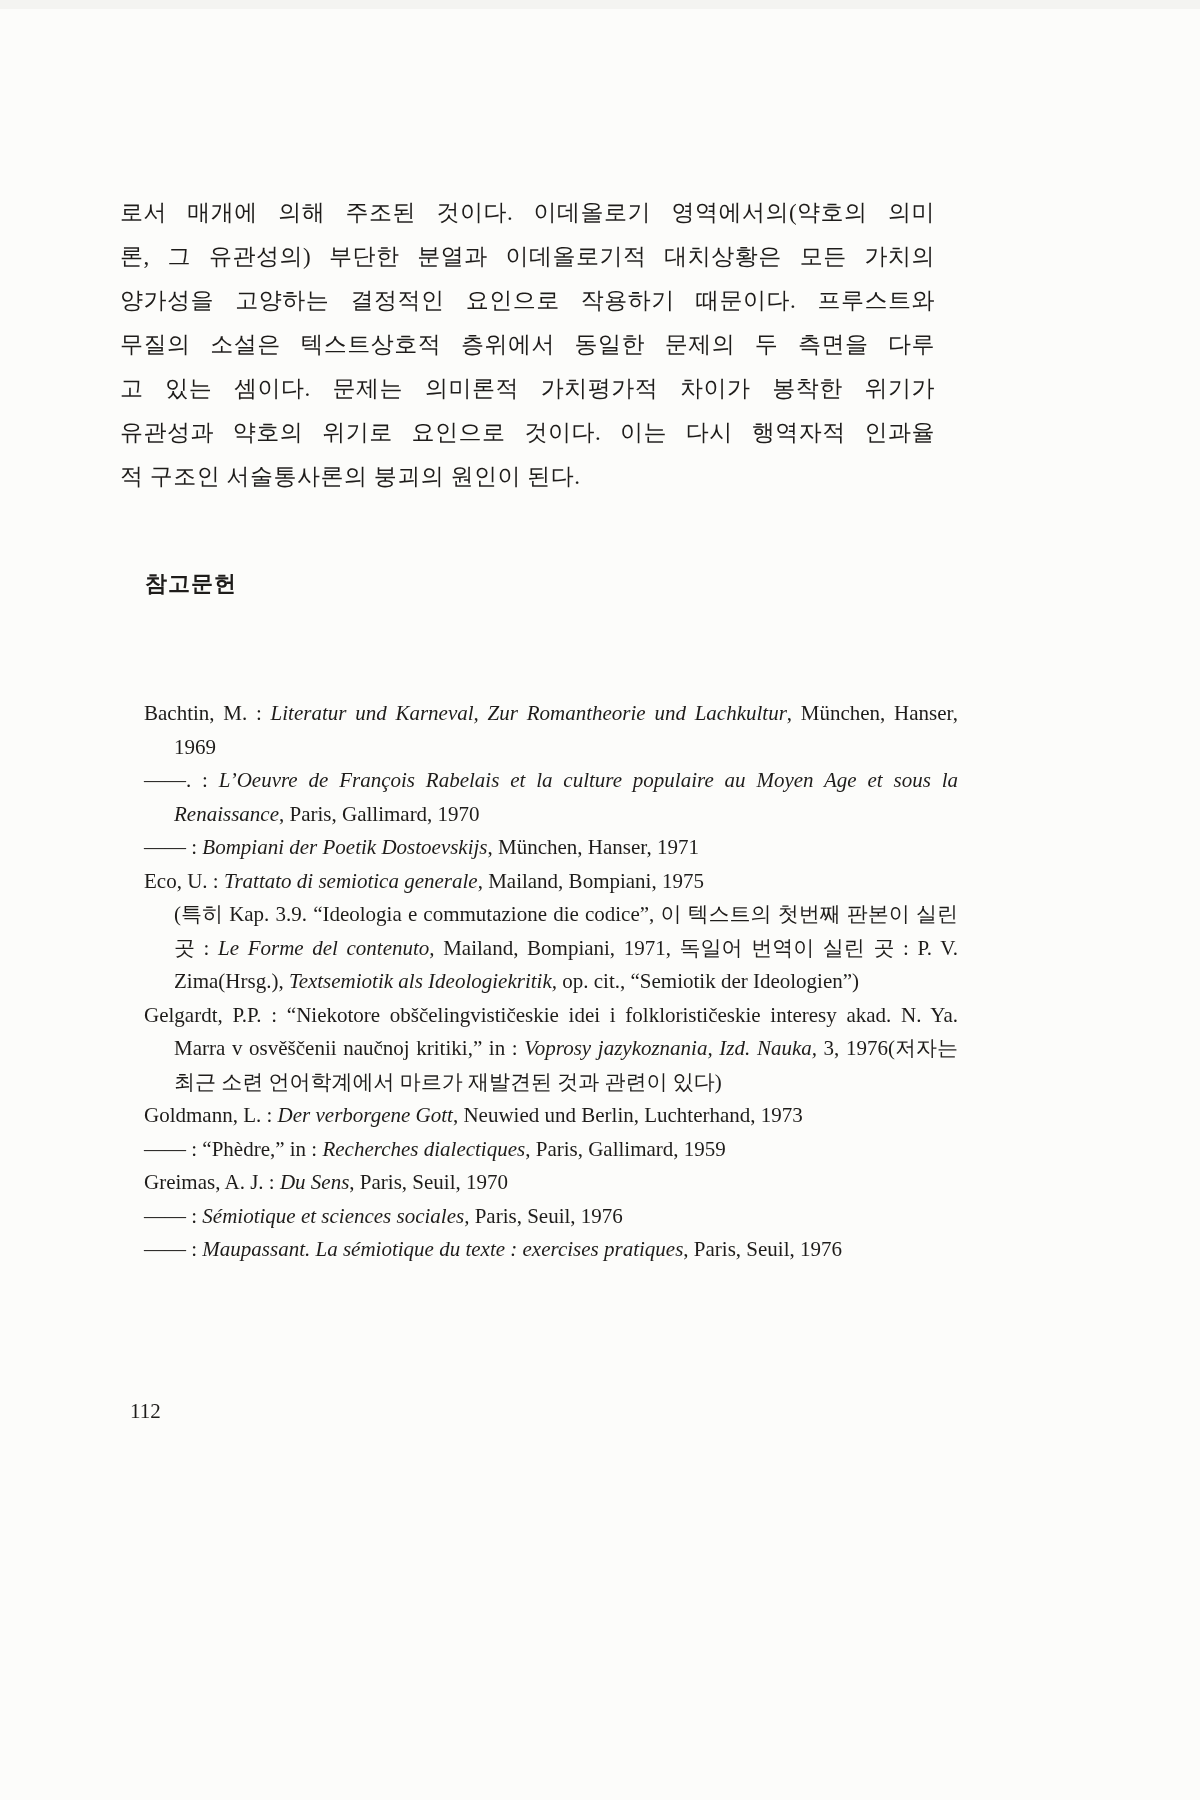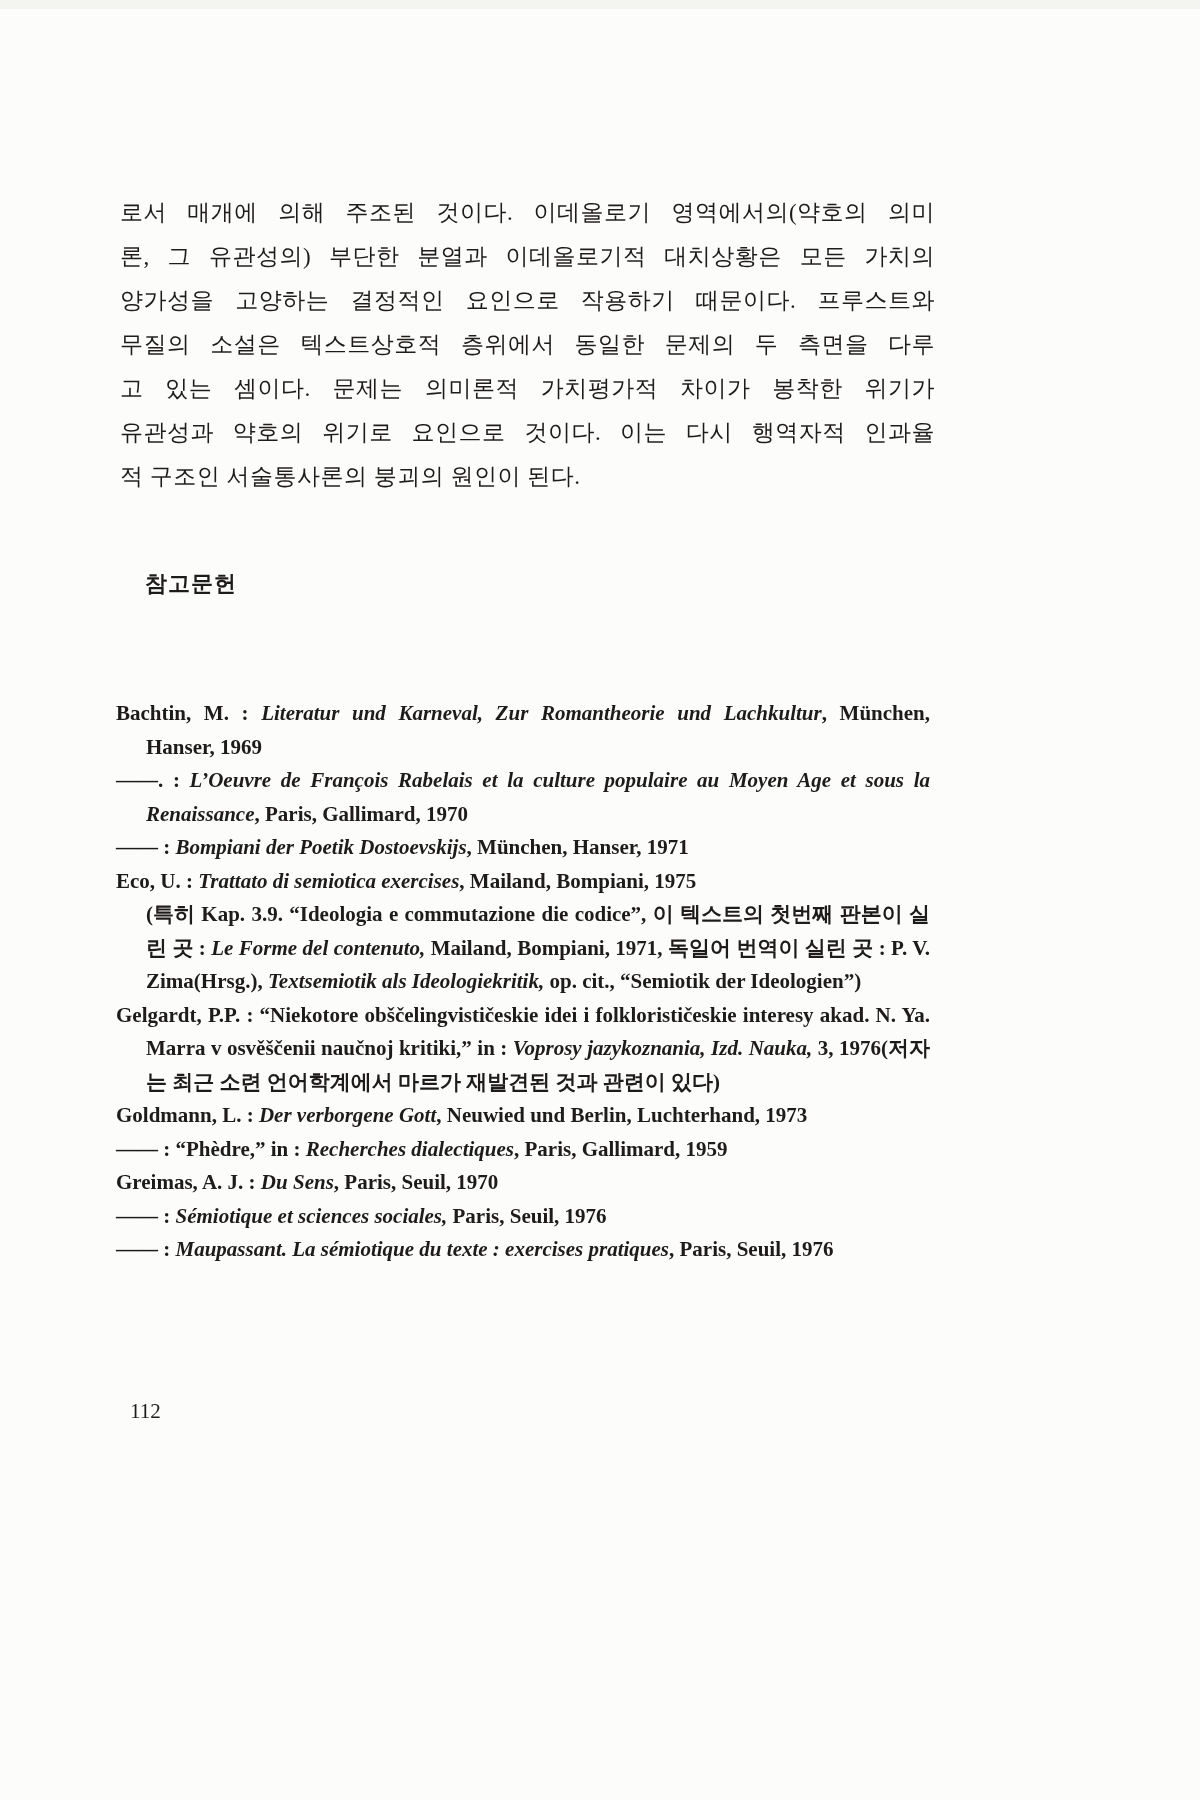--- a/index.html
+++ b/index.html
@@ -29,25 +29,24 @@
     position: absolute;
     top: 560px;
     left: 145px;
     font-size: 22px;
     font-weight: 700;
     letter-spacing: 1px;
   }
   .bib {
     position: absolute;
     top: 688px;
-    left: 116px;
+    left: 144px;
     width: 814px;
     font-size: 21px;
     line-height: 33.5px;
-    font-weight: bold;
   }
   .bib .entry {
     margin: 0;
     padding-left: 30px;
     text-indent: -30px;
     text-align: justify;
   }
   .bib .entry.cont {
     padding-left: 30px;
     text-indent: 0;
@@ -74,21 +73,21 @@
     <div class="line">유관성과 약호의 위기로 요인으로 것이다. 이는 다시 행역자적 인과율</div>
     <div class="line last">적 구조인 서술통사론의 붕괴의 원인이 된다.</div>
   </div>
 
   <h2 class="heading">참고문헌</h2>
 
   <div class="bib">
     <p class="entry"><span>Bachtin, M. : </span><span class="it">Literatur und Karneval, Zur Romantheorie und Lachkultur</span><span>, München, Hanser, 1969</span></p>
     <p class="entry"><span>——. : </span><span class="it">L’Oeuvre de François Rabelais et la culture populaire au Moyen Age et sous la Renaissance</span><span>, Paris, Gallimard, 1970</span></p>
     <p class="entry"><span>—— : </span><span class="it">Bompiani der Poetik Dostoevskijs</span><span>, München, Hanser, 1971</span></p>
-    <p class="entry"><span>Eco, U. : </span><span class="it">Trattato di semiotica exercises</span><span>, Mailand, Bompiani, 1975</span></p>
+    <p class="entry"><span>Eco, U. : </span><span class="it">Trattato di semiotica generale</span><span>, Mailand, Bompiani, 1975</span></p>
     <p class="entry cont"><span>(특히 Kap. 3.9. “Ideologia e commutazione die codice”, 이 텍스트의 첫번째 판본이 실린 곳 : </span><span class="it">Le Forme del contenuto,</span><span> Mailand, Bompiani, 1971, 독일어 번역이 실린 곳 : P. V. Zima(Hrsg.), </span><span class="it">Textsemiotik als Ideologiekritik,</span><span> op. cit., “Semiotik der Ideologien”)</span></p>
     <p class="entry"><span>Gelgardt, P.P. : “Niekotore obščelingvističeskie idei i folklorističeskie interesy akad. N. Ya. Marra v osvěščenii naučnoj kritiki,” in : </span><span class="it">Voprosy jazykoznania, Izd. Nauka,</span><span> 3, 1976(저자는 최근 소련 언어학계에서 마르가 재발견된 것과 관련이 있다)</span></p>
     <p class="entry"><span>Goldmann, L. : </span><span class="it">Der verborgene Gott</span><span>, Neuwied und Berlin, Luchterhand, 1973</span></p>
     <p class="entry"><span>—— : “Phèdre,” in : </span><span class="it">Recherches dialectiques</span><span>, Paris, Gallimard, 1959</span></p>
     <p class="entry"><span>Greimas, A. J. : </span><span class="it">Du Sens</span><span>, Paris, Seuil, 1970</span></p>
     <p class="entry"><span>—— : </span><span class="it">Sémiotique et sciences sociales,</span><span> Paris, Seuil, 1976</span></p>
     <p class="entry"><span>—— : </span><span class="it">Maupassant. La sémiotique du texte : exercises pratiques</span><span>, Paris, Seuil, 1976</span></p>
   </div>
 
   <div class="pageno">112</div>

